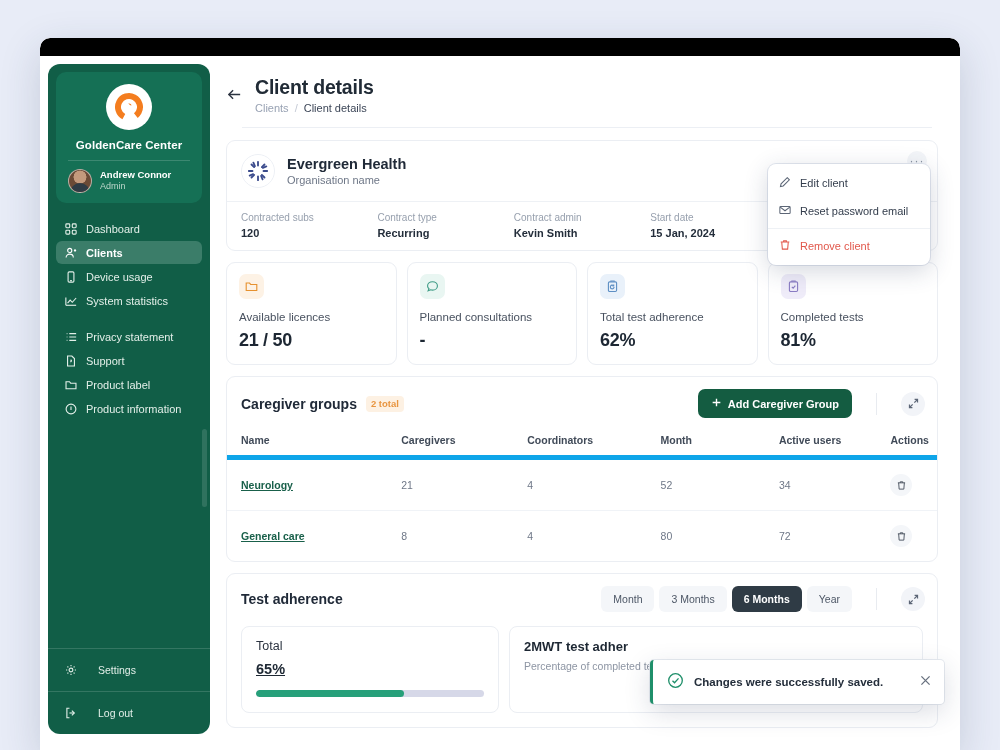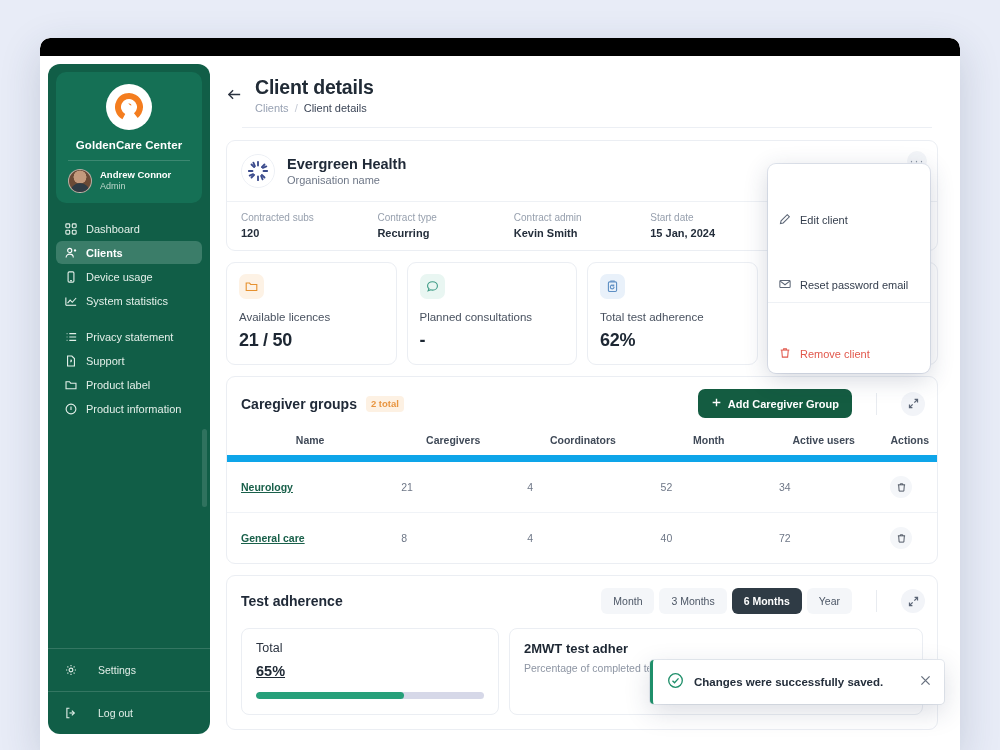--- a/index.html
+++ b/index.html
@@ -135,21 +135,21 @@
   .meta-value { font-size:11px; font-weight:700; color:#242e3b; margin-top:4px; }
 
   .menu {
     position:absolute; right:7px; top:23px; width:162px;
     background:#ffffff; border-radius:8px;
     box-shadow: 0 6px 24px rgba(40,55,90,.20), 0 0 0 1px rgba(225,230,238,.9);
     padding: 5px 0; z-index: 20;
   }
   .menu-item {
     display:flex; align-items:center; gap:9px;
-    padding: 7px 11px; font-size:11px; color:#333d4c; cursor:pointer;margin-top:37px;
+    padding: 7px 11px; font-size:11px; color:#333d4c; cursor:pointer;
   }
   .menu-item.danger { color:#e1574b; }
   .menu-sep { height:1px; background:#eef1f5; margin: 3px 0; }
 
   
   .stats { display:flex; gap:10px; margin-top:11px; }
   .stat { flex:1 1 0; border:1px solid #ebeef3; border-radius:9px; background:#fff; padding:11px 12px 13px; }
   .stat-ico {
     width:25px; height:25px; border-radius:7px; display:flex;
     align-items:center; justify-content:center; margin-bottom:12px;
@@ -172,22 +172,22 @@
     display:flex; align-items:center; gap:6px;
   }
   .v-div { width:1px; height:22px; background:#e8ebf0; }
   .icon-btn {
     width:24px; height:24px; border-radius:50%; background:#f2f4f8;
     display:flex; align-items:center; justify-content:center; cursor:pointer; border:none;
   }
 
   table { width:100%; border-collapse:collapse; }
   th {
-    text-align:center; font-size:10.5px; font-weight:600; color:#404a58;
-    padding: 6px 8px 9px 14px; border-bottom:7px solid #0ea5e9;
+    text-align:left; font-size:10.5px; font-weight:600; color:#404a58;
+    padding: 6px 8px 9px 14px; border-bottom:5px solid #0ea5e9;
   }
   td {
     font-size:10.5px; color:#6e7787; padding: 14px 8px 14px 14px;
     border-bottom:1px solid #f0f3f7;
   }
   tr:last-child td { border-bottom:none; }
   .link-cell a {
     color:#19604a; font-weight:600; text-decoration:underline; font-size:10.5px; cursor:pointer;
   }
   .trash-btn {
@@ -571,21 +571,21 @@
                     </svg>
                   </button>
                 </td>
               </tr>
               <tr>
                 <td class="link-cell">
                   <a>General care</a>
                 </td>
                 <td>8</td>
                 <td>4</td>
-                <td>40</td>
+                <td>80</td>
                 <td>72</td>
                 <td>
                   <button class="trash-btn">
                     <svg width="11" height="11" viewBox="0 0 14 14" fill="none" stroke="#4a5360" stroke-width="1.2">
                       <path d="M2.4 3.6h9.2"></path>
                         <path d="M5.4 3.6V2.3h3.2v1.3"></path>
                         <path d="M3.4 3.6l.6 8h6l.6-8"></path>
                     </svg>
                   </button>
                 </td>

